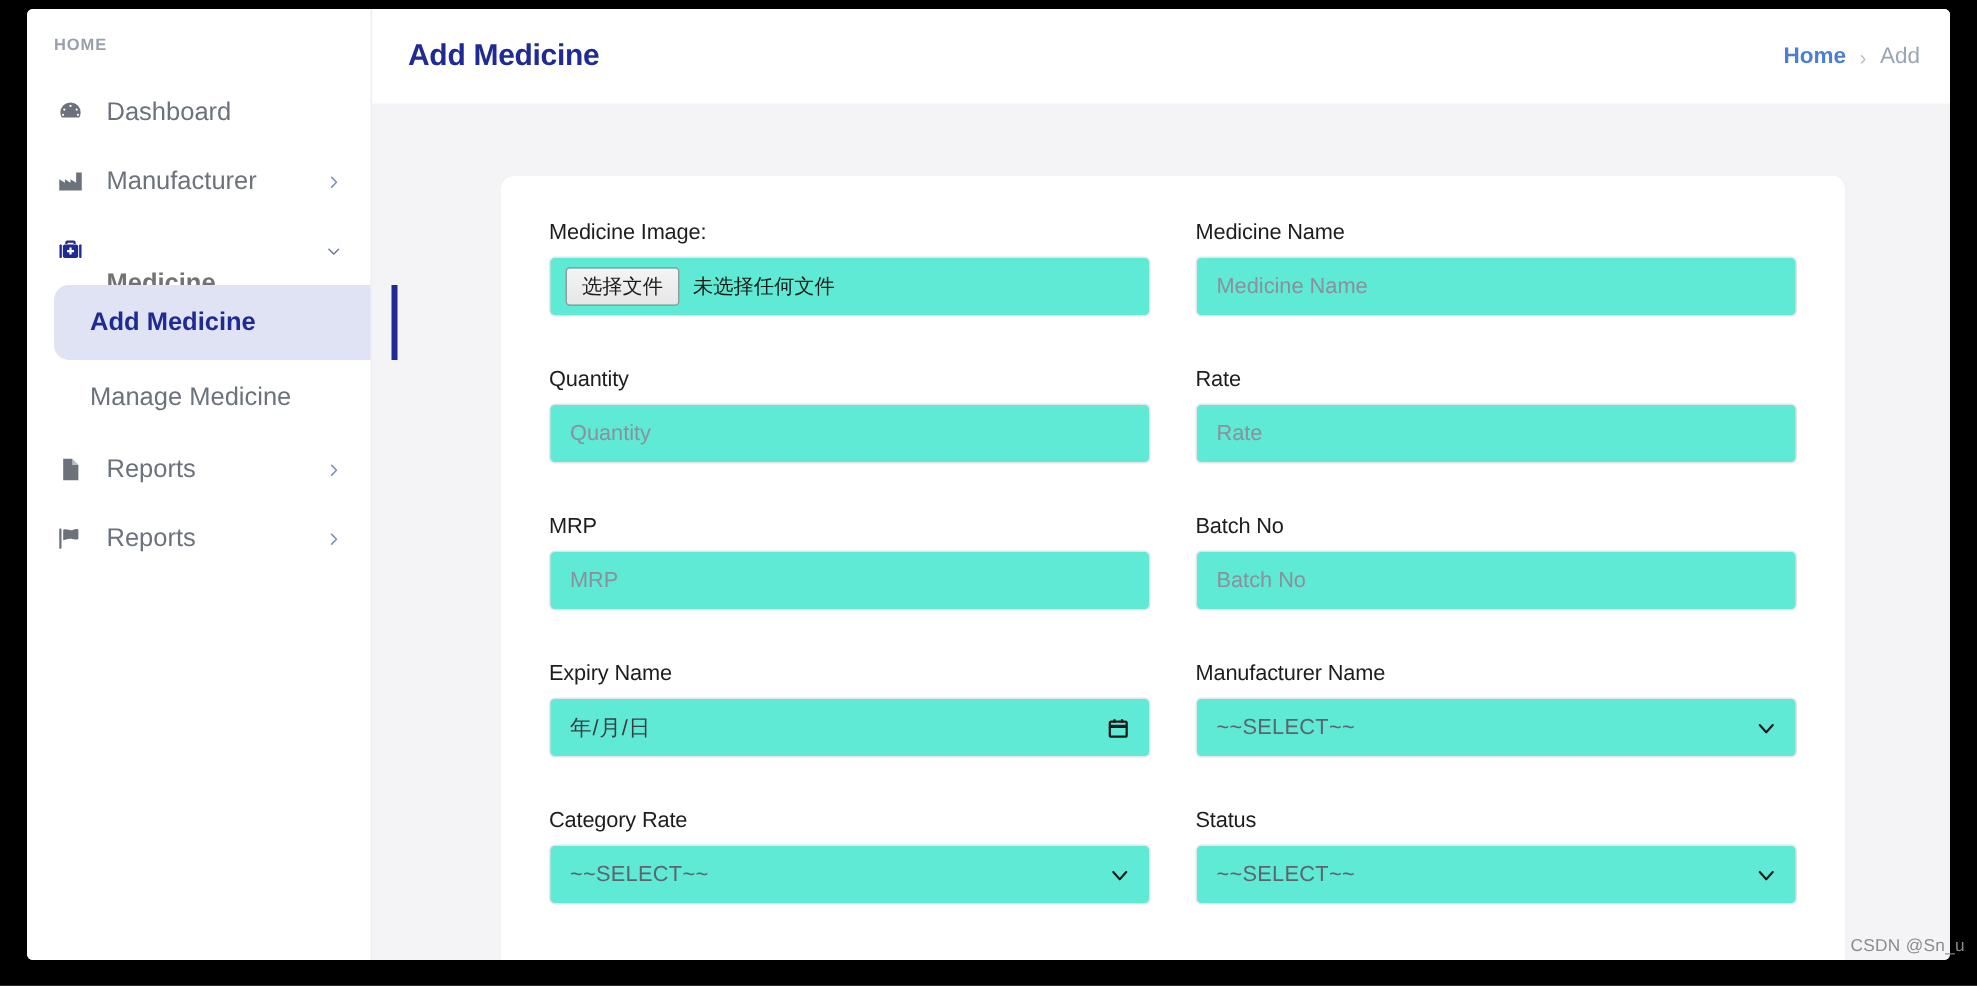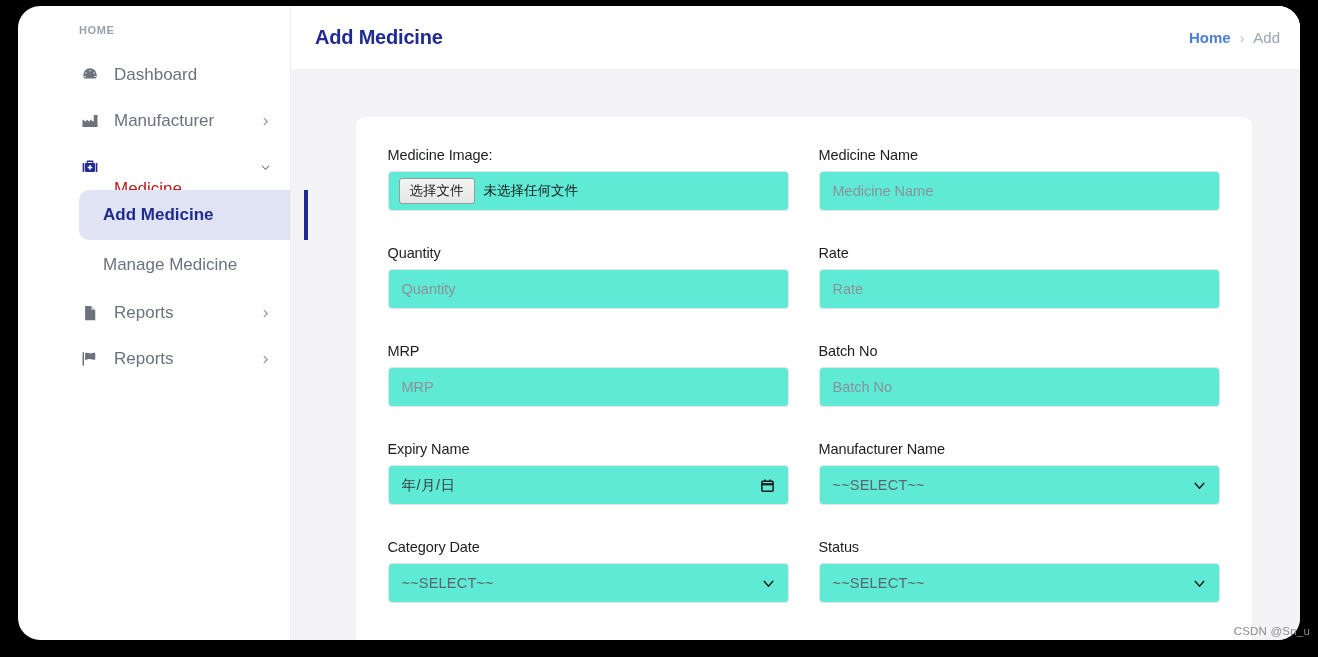--- a/index.html
+++ b/index.html
@@ -20,24 +20,23 @@
     background: #000000;
   }
 
   #viewport {
     position: absolute;
     left: 18px;
     top: 6px;
     width: 1282px;
     height: 634px;
     background: #ffffff;
-    border-radius: 22px;
+    border-radius: 4px;
     overflow: hidden;
     display: flex;
-    padding-left: 43px;
   }
 
   
   #sidebar {
     width: 230px;
     flex: 0 0 230px;
     background: #ffffff;
     border-right: 1px solid #eceef3;
     padding-top: 14px;
     position: relative;
@@ -88,21 +87,21 @@
     font-size: 13px;
     line-height: 1;
     display: flex;
     align-items: center;
     justify-content: center;
     width: 14px;
   }
   .nav-caret svg { width: 11px; height: 11px; }
 
   .nav-item.active-parent .nav-icon { color: #1f2a93; }
-  .nav-item.active-parent .nav-label { color: #b91c1c; font-weight: 400; margin-top: 44px; }
+  .nav-item.active-parent .nav-label { color: #737373; font-weight: 700; margin-top: 44px; }
   .nav-item.active-parent .nav-caret { color: #6e7b9b; }
 
   
   .sub-item {
     display: flex;
     align-items: center;
     height: 50px;
     margin: 0 0 0 18px;
     padding-left: 24px;
     border-radius: 10px 0 0 10px;
@@ -462,21 +461,21 @@
                 <span class="select-value">~~SELECT~~</span>
                 <span class="chev">
                   <svg viewBox="0 0 24 24" fill="none" stroke="currentColor" stroke-width="2.6" stroke-linecap="round" stroke-linejoin="round">
                       <polyline points="4 8 12 17 20 8"></polyline>
                     </svg>
                 </span>
               </div>
             </div>
 
             <div class="field">
-              <label class="field-label">Category Date</label>
+              <label class="field-label">Category Rate</label>
               <div class="control select-control">
                 <span class="select-value">~~SELECT~~</span>
                 <span class="chev">
                   <svg viewBox="0 0 24 24" fill="none" stroke="currentColor" stroke-width="2.6" stroke-linecap="round" stroke-linejoin="round">
                       <polyline points="4 8 12 17 20 8"></polyline>
                     </svg>
                 </span>
               </div>
             </div>
 

